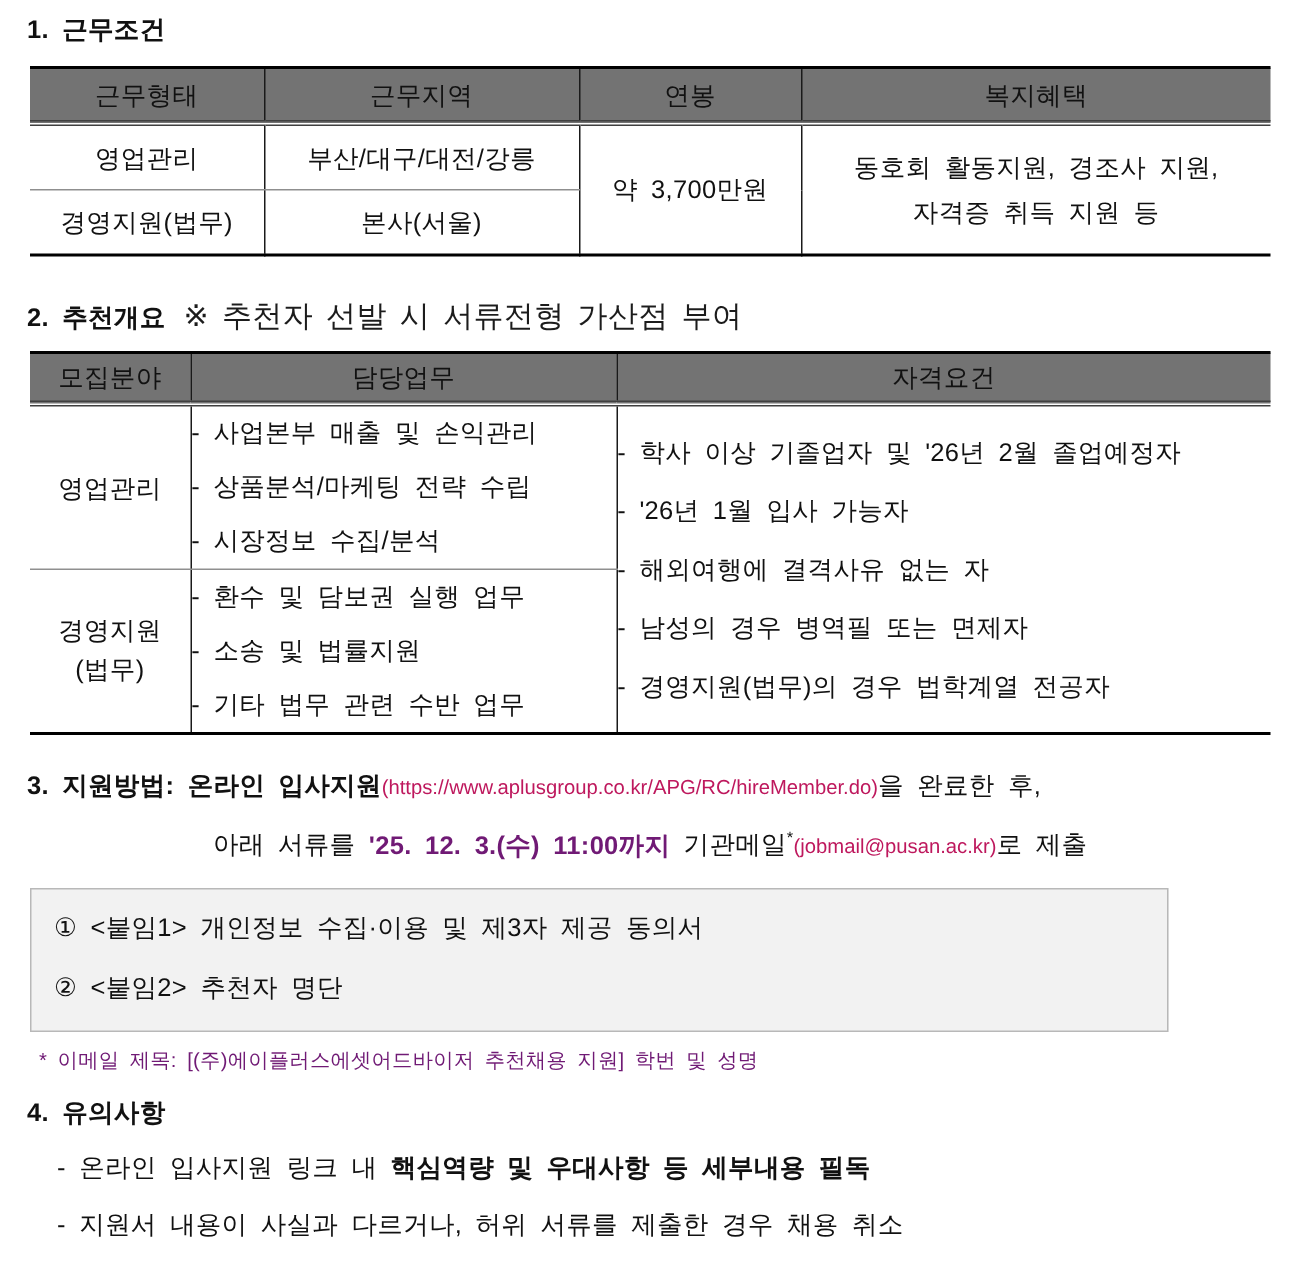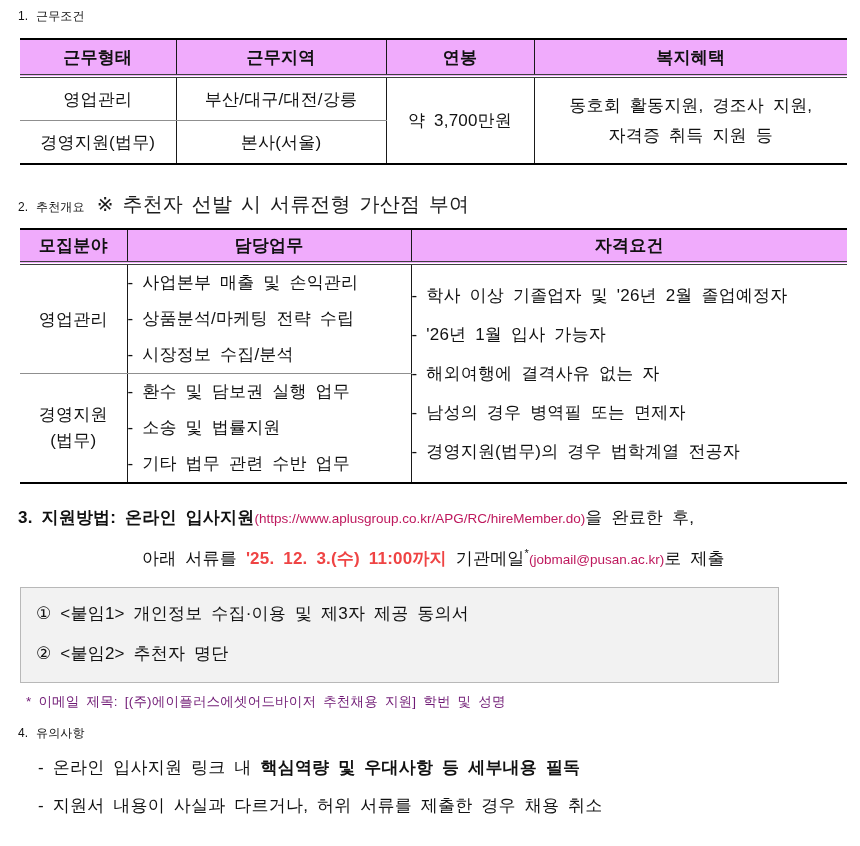--- a/index.html
+++ b/index.html
@@ -3,33 +3,33 @@
 <meta charset="utf-8">
 <style>
   html, body { margin:0; padding:0; background:#ffffff; }
   .page {
     position:relative; width:860px; height:846px; overflow:hidden;
     background:#ffffff; color:#111;
     font-family:"Liberation Sans","DejaVu Sans",sans-serif;
     font-size:17px; word-spacing:4px; letter-spacing:0.2px;
   }
   .b { font-weight:700; }
-  .sec-title { font-weight:400; font-size:12px; margin-left:18px; }
+  .sec-title { font-weight:700; font-size:17px; margin-left:18px; }
   #s1-title { padding-top:8px; }
 
   
   table.tbl {
     border-collapse:collapse; table-layout:fixed; margin-left:20px;
     width:827px; text-align:center;
     border-top:2px solid #000; border-bottom:2px solid #000;
   }
   .tbl th, .tbl td { border-right:1px solid #1a1a1a; padding:0; vertical-align:middle; }
   .tbl th.lastcol, .tbl td.lastcol { border-right:none; }
   .tbl th {
-    background:#f0abfc; font-weight:700;
+    background:#737373; font-weight:400;
     border-bottom:4px double #3f3f3f; height:34px;
   }
   .tbl td.rs { border-bottom:1px solid #8f8f8f; }
   .tbl1 { margin-top:13px; }
   .tbl1 td { height:42px; }
   .benefit-line { line-height:30px; }
 
   .tbl2 { margin-top:10px; }
   .tbl2 th { height:31px; }
   .cell-list { text-align:left; padding-left:13px; }
@@ -40,21 +40,21 @@
 
   
   .title-row { margin:26px 0 0 18px; display:flex; align-items:baseline; }
   .note { font-size:20px; margin-left:12px; color:#1c1c1c; word-spacing:3px; }
 
   
   .s3 { margin-top:21px; }
   .s3-line1 { margin-left:18px; line-height:26px; white-space:nowrap; }
   .s3-line2 { margin-left:142px; margin-top:8px; line-height:26px; white-space:nowrap; }
   .url { font-size:13.5px; word-spacing:normal; letter-spacing:0; color:#be185d; }
-  .deadline { color:#ef4444; font-weight:700;margin-top:24px; }
+  .deadline { color:#701a75; font-weight:700;margin-top:24px; }
   sup.ast { font-size:11px; }
 
   .attach-box {
     box-sizing:border-box; margin:14px 0 0 20px; width:759px;
     background:#f2f2f2; border:1px solid #b8b8b8;
     padding:6px 10px 8px 15px;
   }
   .attach-item { line-height:40px; }
 
   .footnote { margin:10px 0 0 26px; font-size:13.5px; color:#701a75; word-spacing:3px; }

